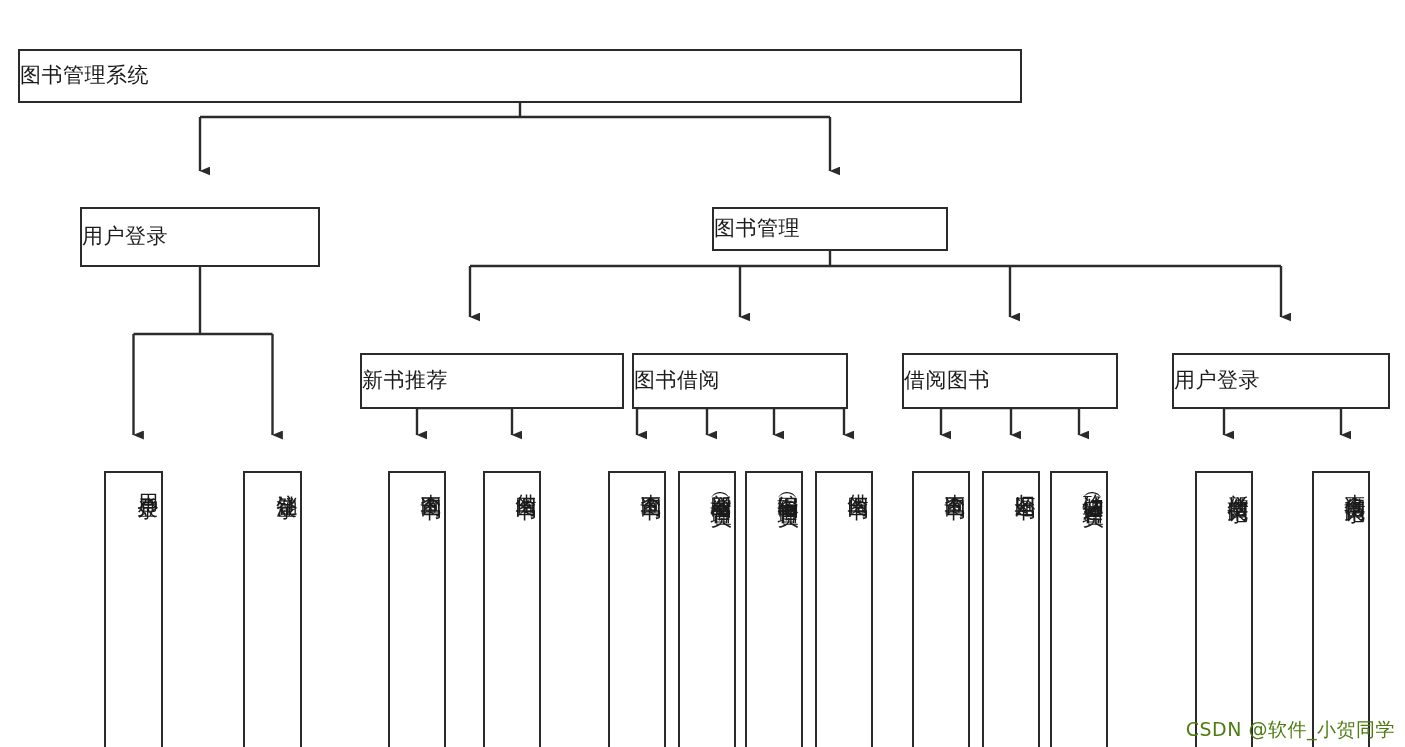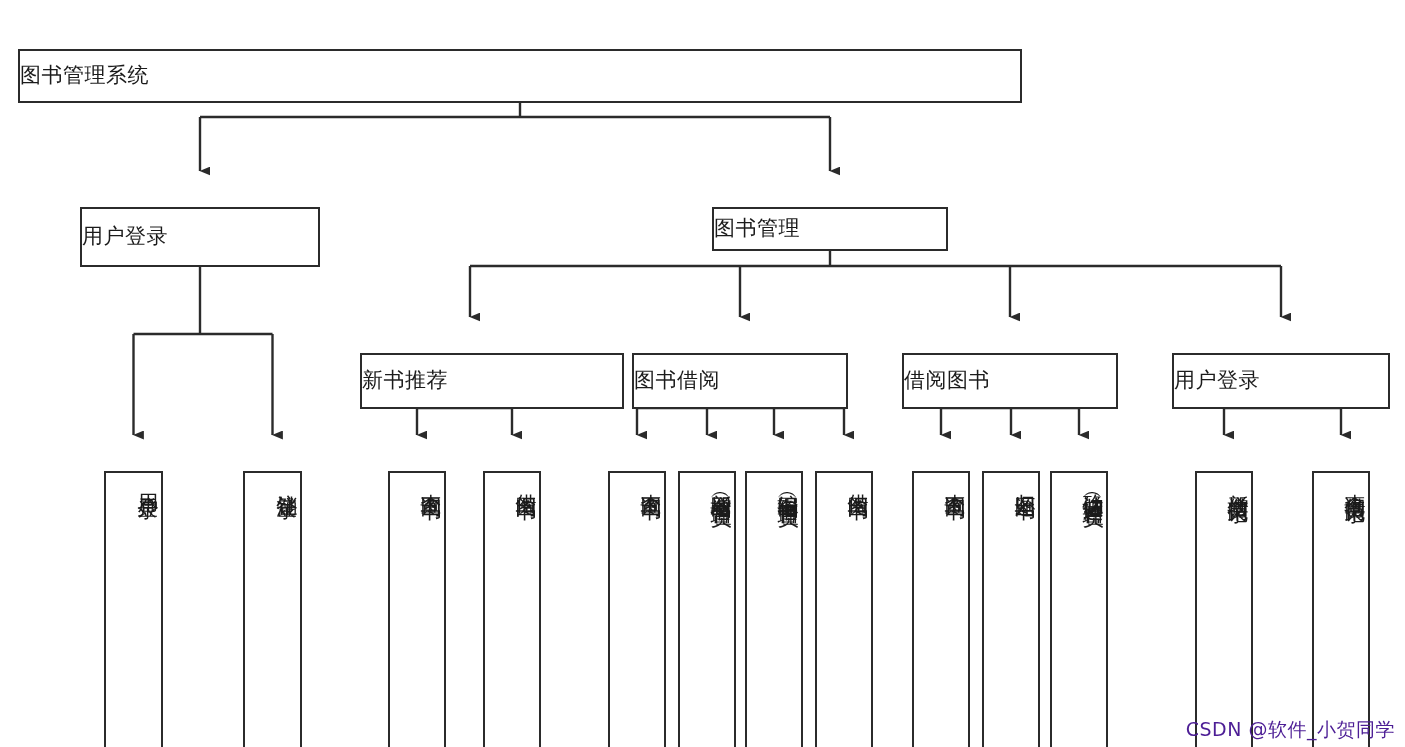--- a/index.html
+++ b/index.html
@@ -59,21 +59,21 @@
     text-align: center;
     user-select: none;
     width: 100%;
     display: block;
   }
   .watermark {
     position: absolute;
     right: 10px;
     bottom: 4px;
     font-size: 19px;
-    color: #4c1d95;
+    color: #4d7c0f;
     white-space: nowrap;
     user-select: none;
     letter-spacing: 0.5px;
   }
 </style>
 </head>
 <body>
 
 <div id="diagram-root">
 

